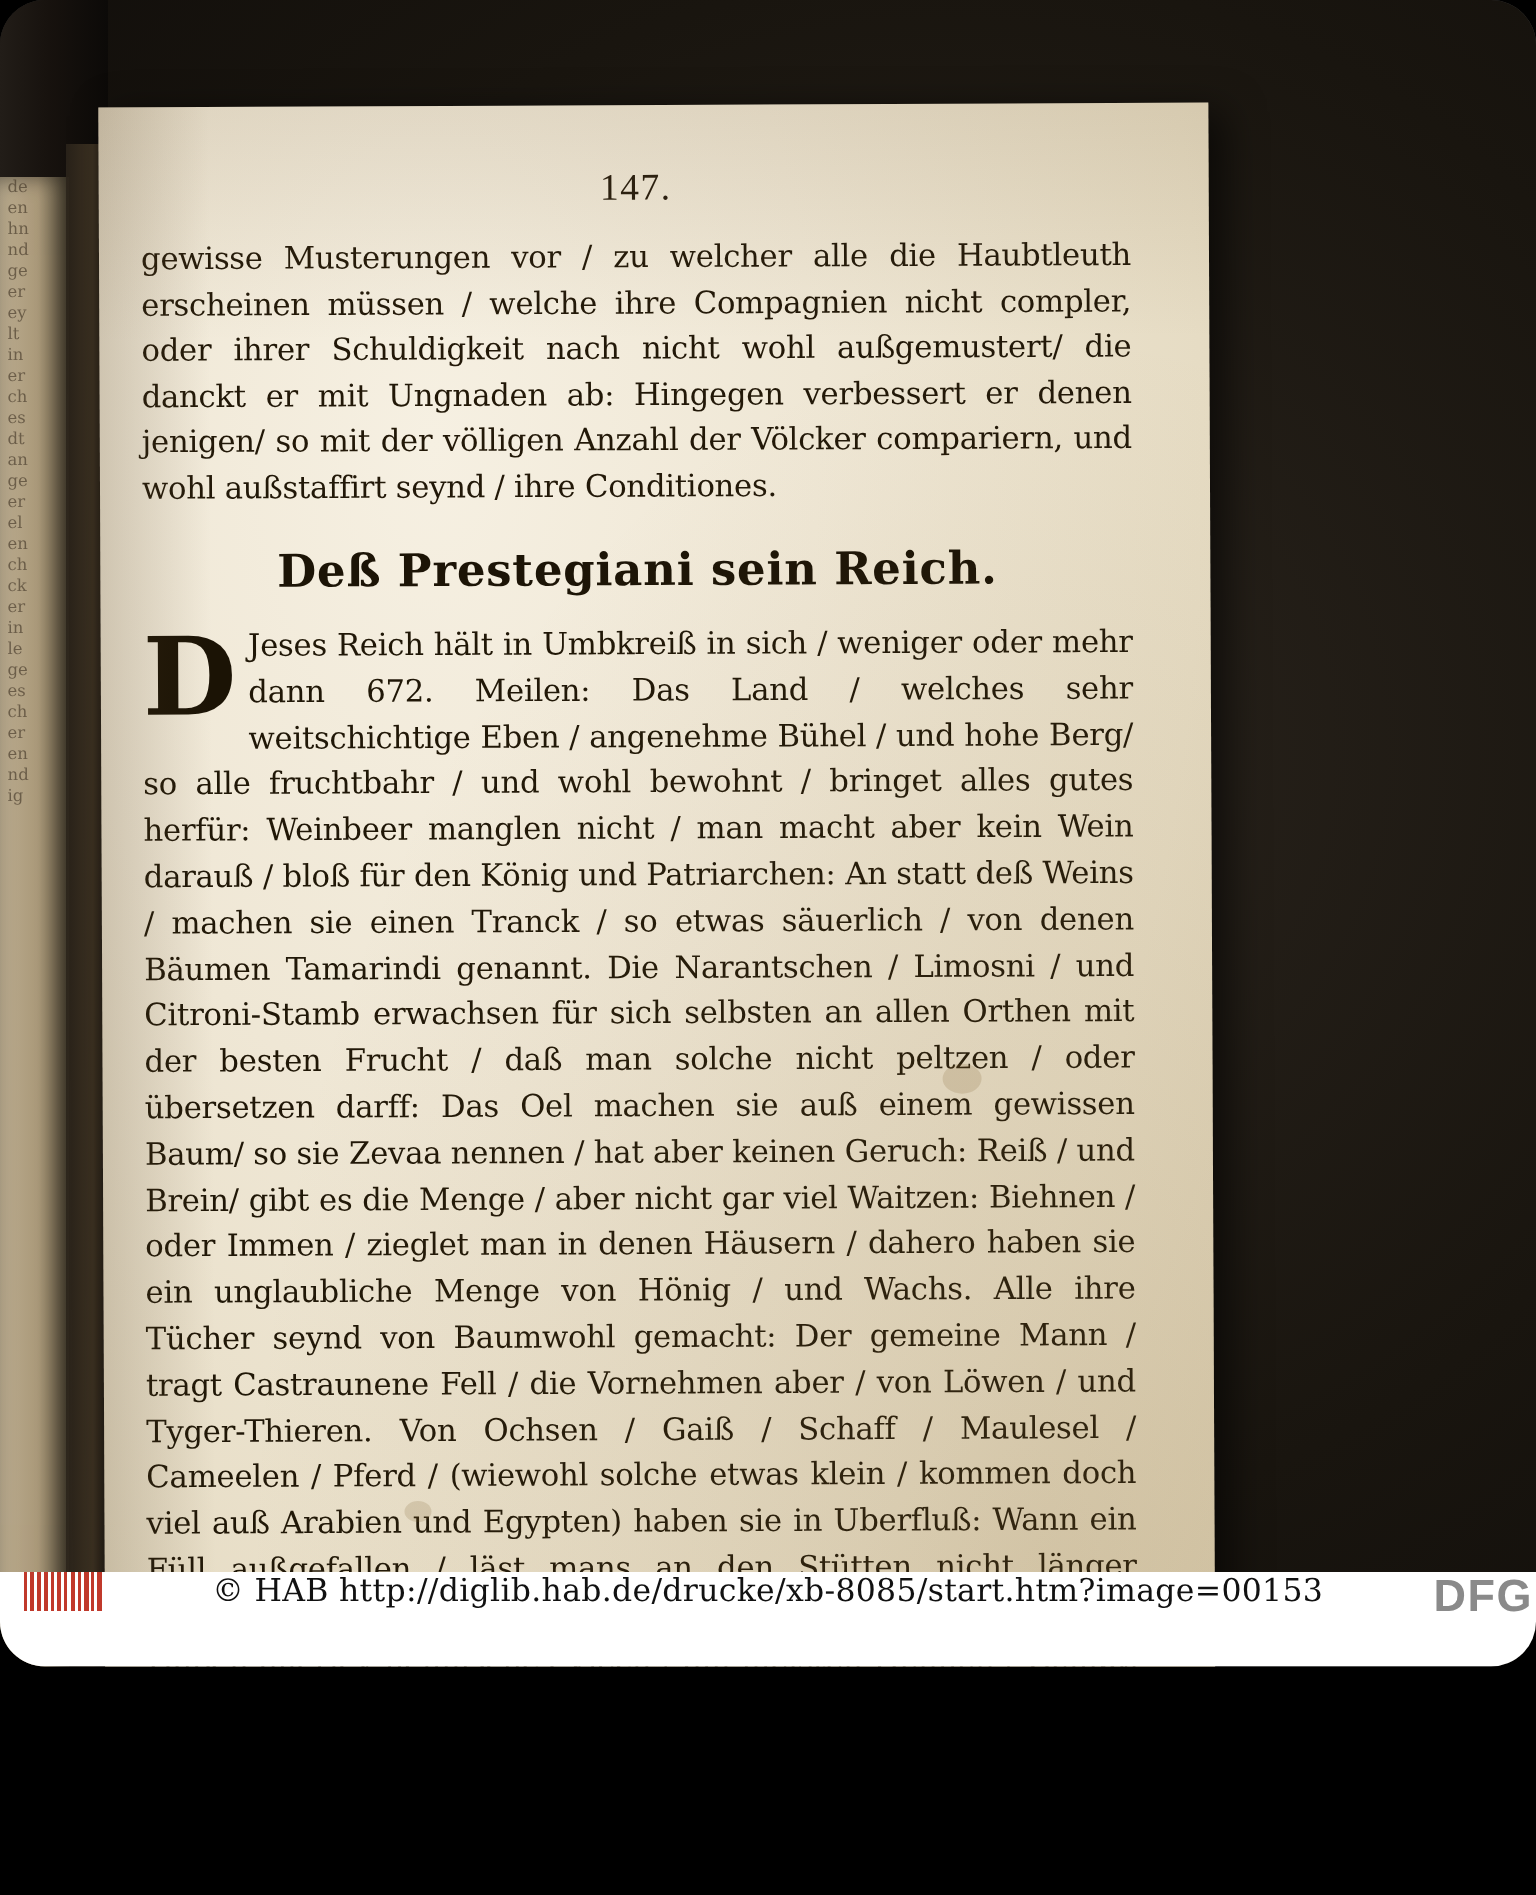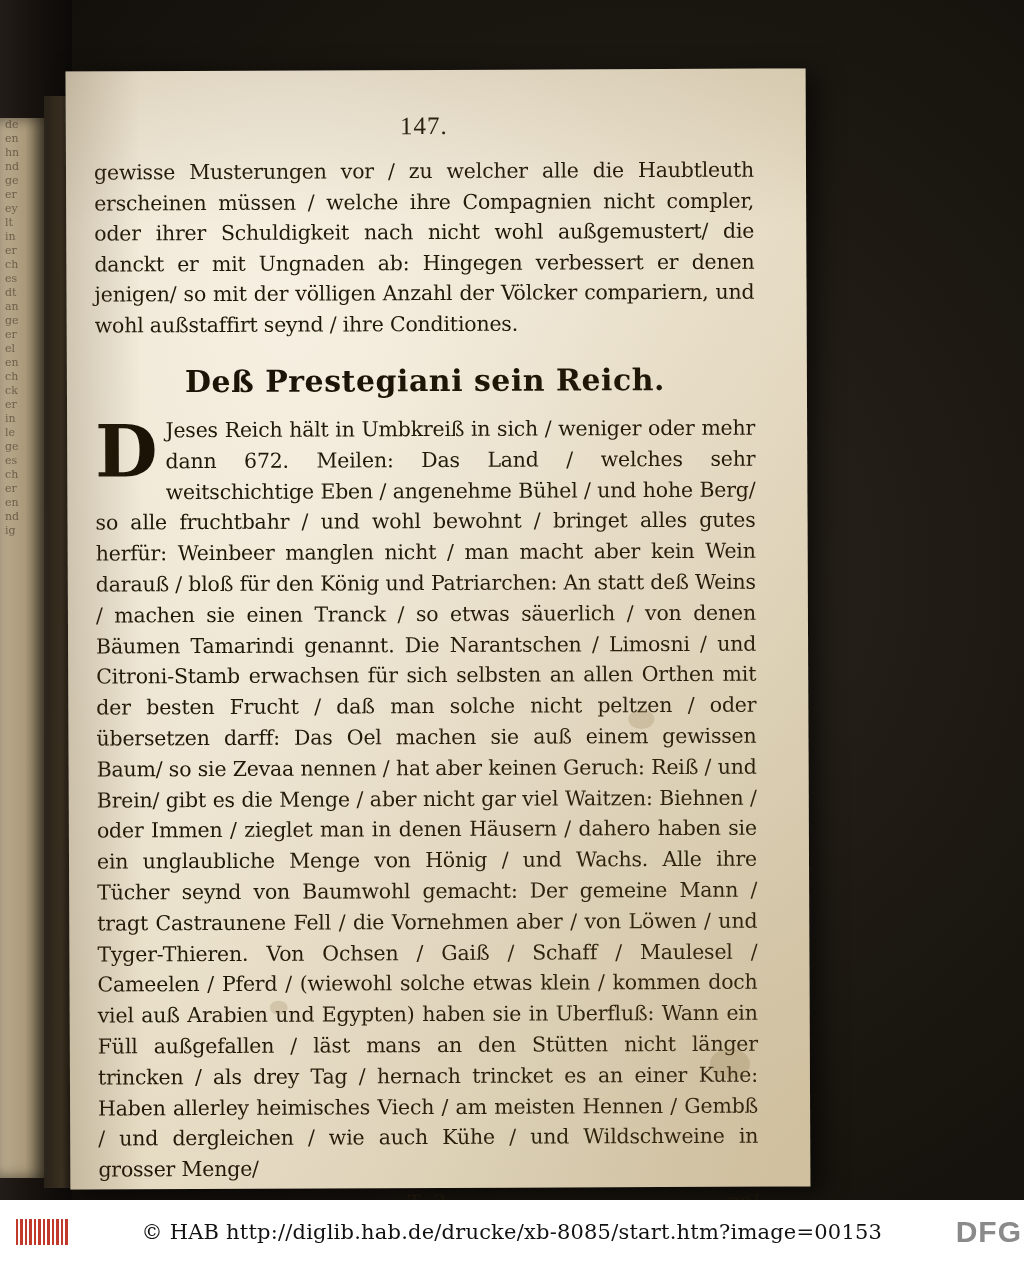--- a/index.html
+++ b/index.html
@@ -9,23 +9,24 @@
   }
   body {
     width: 1024px;
     height: 1263px;
     overflow: hidden;
     font-family: "Liberation Serif", serif;
   }
   .scan {
     position: relative;
     width: 1024px;
-    height: 1263px;
+    height: 1111px;
     background: #404040;
     overflow: hidden;
+    border-radius: 30px;
   }
   
   .bg-dark {
     position: absolute;
     inset: 0;
     background:
       radial-gradient(ellipse at 62% 45%, #2a241d 0%, #19150f 60%, #100d0a 100%);
   }
   
   .gutter {
@@ -159,21 +160,20 @@
   }
   
   .footer-bar {
     position: absolute;
     left: 0;
     bottom: 0;
     width: 1024px;
     height: 63px;
     background: #ffffff;
     display: flex;
-    align-items: center;
   }
   .barcode {
     width: 52px;
     height: 26px;
     margin-left: 16px;
     background: repeating-linear-gradient(
       to right,
       #c0392b 0 2px,
       #ffffff 2px 4px,
       #c0392b 4px 7px,

